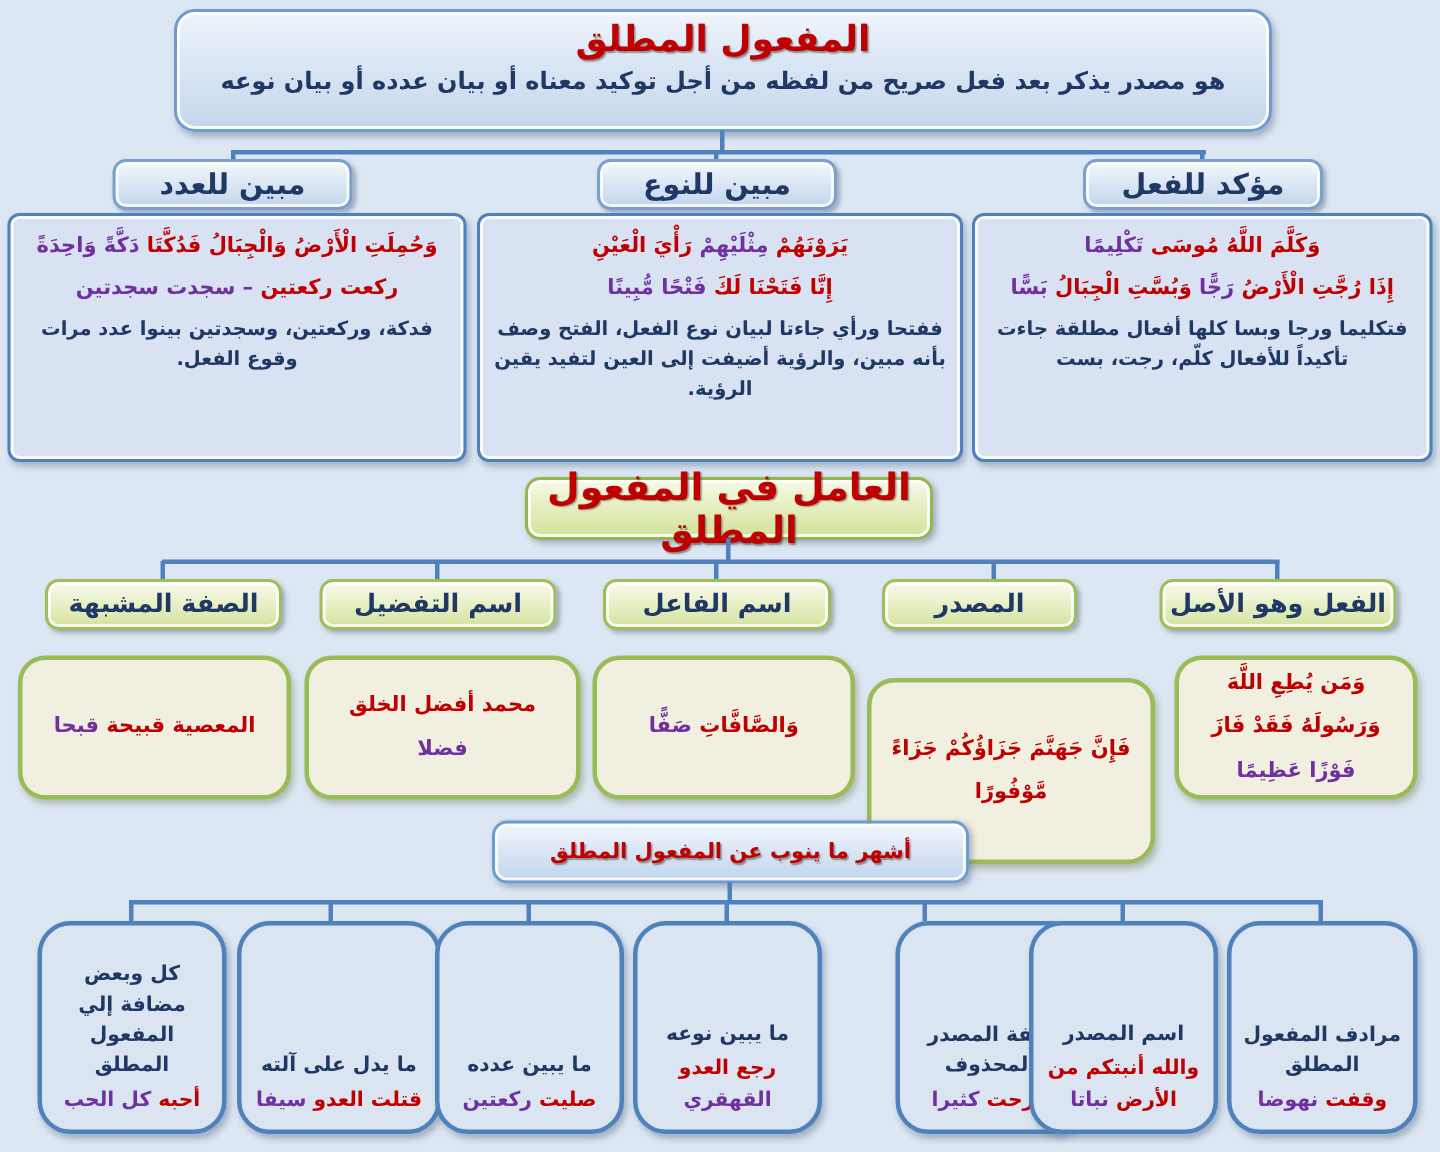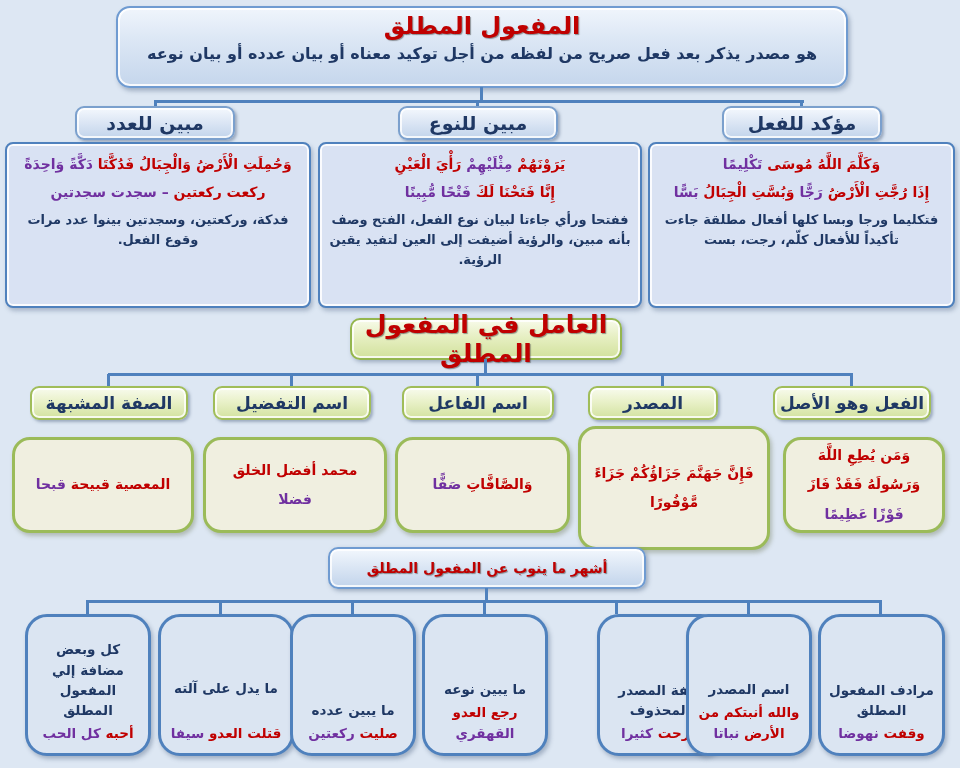--- a/index.html
+++ b/index.html
@@ -194,21 +194,21 @@
 
   <div class="panel-cream" style="left:12px;  top:437px; width:182px; height:96px;">
     <div><span class="seg-red">المعصية قبيحة </span><span class="seg-purple">قبحا</span></div>
   </div>
   <div class="panel-cream" style="left:203px; top:437px; width:184px; height:96px;">
     <div><span class="seg-red">محمد أفضل الخلق </span><span class="seg-purple">فضلا</span></div>
   </div>
   <div class="panel-cream" style="left:395px; top:437px; width:175px; height:96px;">
     <div><span class="seg-red">وَالصَّافَّاتِ </span><span class="seg-purple">صَفًّا</span></div>
   </div>
-  <div class="panel-cream" style="left:578px; top:426px; width:192px; height:124px;">
+  <div class="panel-cream" style="left:578px; top:452px; width:192px; height:124px;">
     <div><span class="seg-red">فَإِنَّ جَهَنَّمَ جَزَاؤُكُمْ جَزَاءً مَّوْفُورًا</span></div>
   </div>
   <div class="panel-cream" style="left:783px; top:437px; width:162px; height:96px;">
     <div><span class="seg-red">وَمَن يُطِعِ اللَّهَ وَرَسُولَهُ فَقَدْ فَازَ </span><span class="seg-purple">فَوْزًا عَظِيمًا</span></div>
   </div>
 
   <div class="blue-title" style="left:328px; top:547px; width:318px; height:42px;">
     <span>أشهر ما ينوب عن المفعول المطلق</span>
   </div>
 
@@ -221,21 +221,21 @@
     <div class="conn v" style="left:483px; top:601px; height:13px;"></div>
     <div class="conn v" style="left:615px; top:601px; height:13px;"></div>
     <div class="conn v" style="left:747px; top:601px; height:13px;"></div>
     <div class="conn v" style="left:879px; top:601px; height:13px;"></div>
   </div>
 
   <div class="panel-round-blue" style="left:25px; top:614px; width:126px; height:142px;">
     <div class="b-title">كل وبعض مضافة إلي المفعول المطلق</div>
     <div class="b-example"><span class="seg-red">أحبه </span><span class="seg-purple">كل الحب</span></div>
   </div>
-  <div class="panel-round-blue" style="left:158px; top:614px; width:136px; height:142px;gap:22px;">
+  <div class="panel-round-blue" style="left:158px; top:614px; width:136px; height:142px;">
     <div class="b-title">ما يدل على آلته</div>
     <div class="b-example"><span class="seg-red">قتلت العدو </span><span class="seg-purple">سيفا</span></div>
   </div>
   <div class="panel-round-blue" style="left:290px; top:614px; width:126px; height:142px;">
     <div class="b-title">ما يبين عدده</div>
     <div class="b-example"><span class="seg-red">صليت </span><span class="seg-purple">ركعتين</span></div>
   </div>
   <div class="panel-round-blue" style="left:422px; top:614px; width:126px; height:142px;">
     <div class="b-title">ما يبين نوعه</div>
     <div class="b-example"><span class="seg-red">رجع العدو </span><span class="seg-purple">القهقري</span></div>

